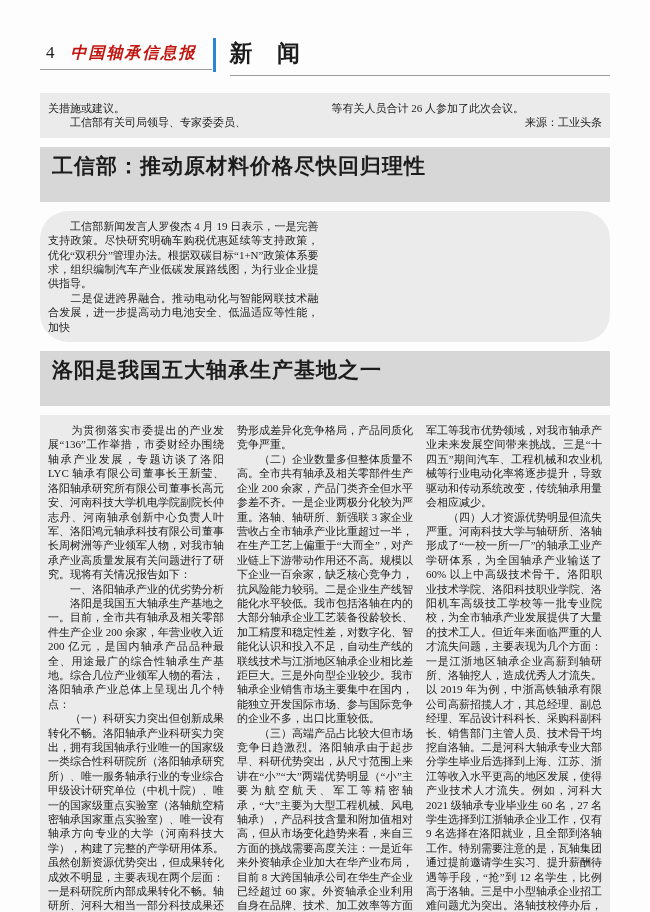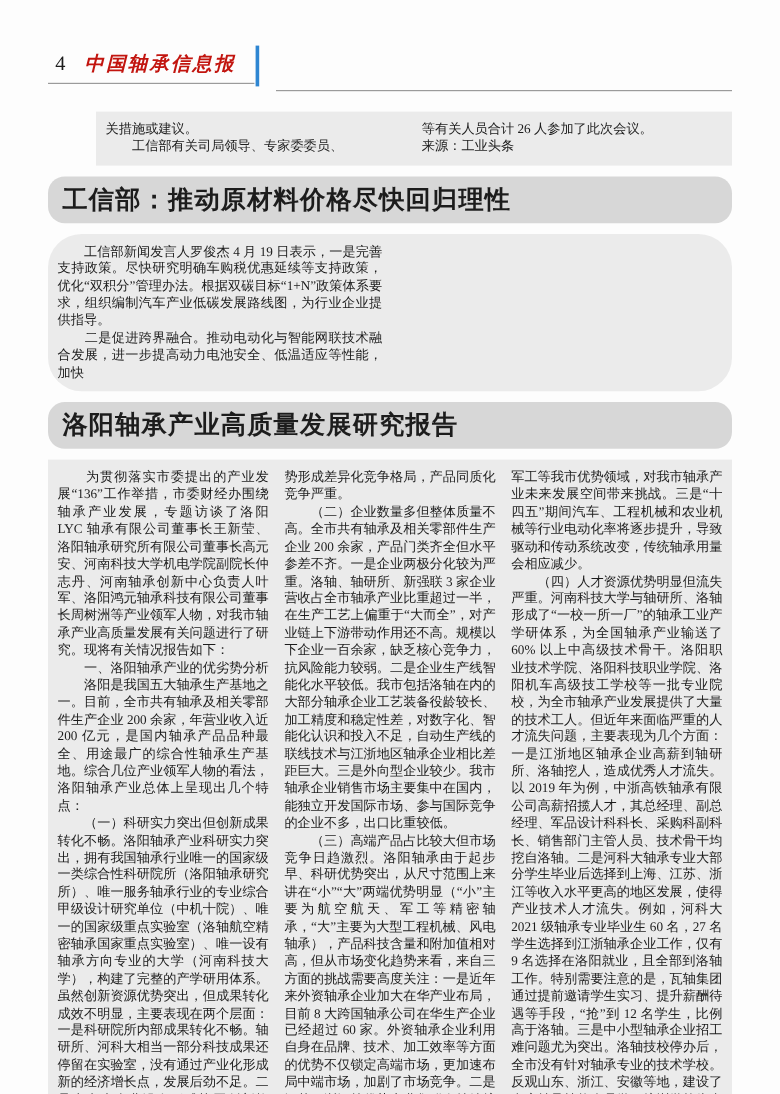--- a/index.html
+++ b/index.html
@@ -65,47 +65,48 @@
   .body-text {
     font-size: 11px;
     line-height: 14.4px;
     text-align: justify;
     white-space: pre-wrap;
     display: block;
   }
   .source-line {
     font-size: 11px;
     line-height: 14.4px;
+    text-align: right;
     display: block;
   }
   .title-bar {
     background: var(--title_bar_gray, #d7d7d7);
-    padding: 5px 12px 6px 12px;
+    padding: 5px 12px 22px 12px;
     margin-top: 9px;
-    border-radius: 14px;
   }
   .title-bar .title-text {
     font-family: "Liberation Sans", "DejaVu Sans", sans-serif;
     font-size: 21px;
     font-weight: bold;
     letter-spacing: 1px;
   }
-  .continuation-block { margin-top: 15px; margin-left: 40px; }
+  .continuation-block { margin-top: 15px; }
   .article-body { margin-top: 9px; border-radius: 28px; }
   .article2-body { margin-top: 9px; height: 548px; overflow: hidden; }
 </style>
 </head>
 <body>
 
 <div class="page">
 
   <div class="header">
     <div class="pagenum">4</div>
     <div class="masthead">中国轴承信息报</div>
     <div class="section-divider"></div>
+    <div class="section-title">新 闻</div>
     <div class="rule-left"></div>
     <div class="rule-right"></div>
   </div>
 
   <div class="gray-block continuation-block">
     <div class="cols">
       <div class="col">
         <span class="body-text">关措施或建议。
 　　工信部有关司局领导、专家委委员、</span>
       </div>
@@ -124,21 +125,21 @@
       <div class="col">
         <span class="body-text">　　工信部新闻发言人罗俊杰 4 月 19 日表示，一是完善支持政策。尽快研究明确车购税优惠延续等支持政策，优化“双积分”管理办法。根据双碳目标“1+N”政策体系要求，组织编制汽车产业低碳发展路线图，为行业企业提供指导。
 　　二是促进跨界融合。推动电动化与智能网联技术融合发展，进一步提高动力电池安全、低温适应等性能，加快</span>
       </div>
       <div class="col">
       </div>
     </div>
   </div>
 
   <div class="title-bar">
-    <span class="title-text">洛阳轴承产业高质量发展研究报告</span>
+    <span class="title-text">洛阳是我国五大轴承生产基地之一</span>
   </div>
   <div class="gray-block article2-body">
     <div class="cols">
       <div class="col">
         <span class="body-text">　　为贯彻落实市委提出的产业发展“136”工作举措，市委财经办围绕轴承产业发展，专题访谈了洛阳 LYC 轴承有限公司董事长王新莹、洛阳轴承研究所有限公司董事长高元安、河南科技大学机电学院副院长仲志丹、河南轴承创新中心负责人叶军、洛阳鸿元轴承科技有限公司董事长周树洲等产业领军人物，对我市轴承产业高质量发展有关问题进行了研究。现将有关情况报告如下：
 　　一、洛阳轴承产业的优劣势分析
 　　洛阳是我国五大轴承生产基地之一。目前，全市共有轴承及相关零部件生产企业 200 余家，年营业收入近 200 亿元，是国内轴承产品品种最全、用途最广的综合性轴承生产基地。综合几位产业领军人物的看法，洛阳轴承产业总体上呈现出几个特点：
 　　（一）科研实力突出但创新成果转化不畅。洛阳轴承产业科研实力突出，拥有我国轴承行业唯一的国家级一类综合性科研院所（洛阳轴承研究所）、唯一服务轴承行业的专业综合甲级设计研究单位（中机十院）、唯一的国家级重点实验室（洛轴航空精密轴承国家重点实验室）、唯一设有轴承方向专业的大学（河南科技大学），构建了完整的产学研用体系。虽然创新资源优势突出，但成果转化成效不明显，主要表现在两个层面：一是科研院所内部成果转化不畅。轴研所、河科大相当一部分科技成果还停留在实验室，没有通过产业化形成新的经济增长点，发展后劲不足。二是大中小企业没有形成协同创新格局。大量中小企业没有稳定的研发队伍，产品多以模仿洛轴、轴研所等龙头企业为主，没有充分利用洛阳的地域和技术优</span>
       </div>
       <div class="col">

